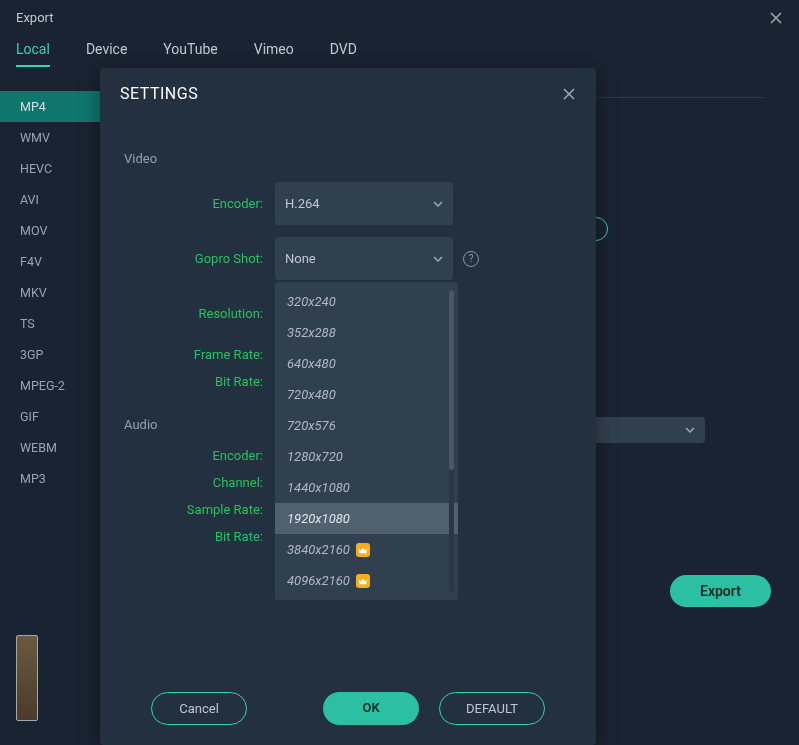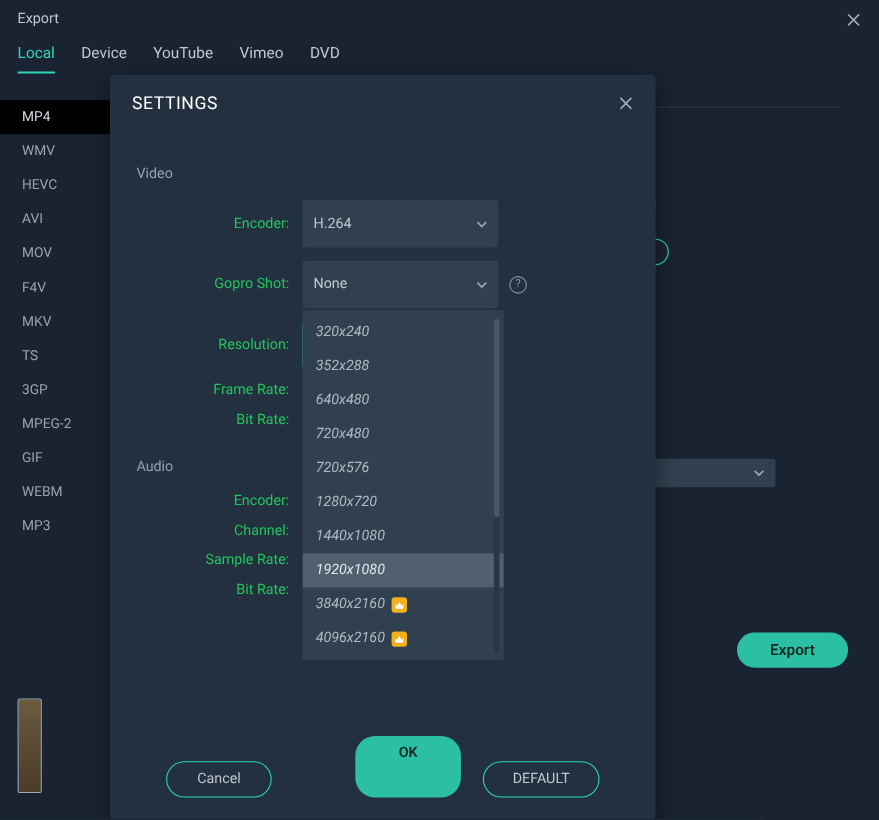--- a/index.html
+++ b/index.html
@@ -5,31 +5,31 @@
     * { margin: 0; padding: 0; box-sizing: border-box; font-family: -apple-system, BlinkMacSystemFont, "Segoe UI", Roboto, sans-serif; }
     body { background: #1a2332; color: #a0a8b0; font-size: 13px; width: 799px; height: 745px; position: relative; overflow: hidden; }
 
     
     .title-bar { display: flex; align-items: center; justify-content: space-between; padding: 10px 16px 8px; }
     .title-bar-text { color: #c0c7d0; font-size: 13px; }
     .close-btn { width: 14px; height: 14px; cursor: pointer; color: #a0a8b0; display:flex;align-items:center;justify-content:center; }
     .close-btn svg { width: 12px; height: 12px; }
 
     
-    .tabs { display: flex; gap: 24px; padding: 8px 16px 0; }
+    .tabs { display: flex; gap: 36px; padding: 8px 16px 0; }
     .tab { padding-bottom: 8px; cursor: pointer; color: #c0c7d0; font-size: 14px; }
     .tab.active { color: #2ed6b8; border-bottom: 2px solid #2ed6b8; }
 
     
     .main-row { display: flex; height: calc(100% - 80px); }
 
     
     .sidebar { width: 100px; background: #1a2332; padding-top: 24px; }
     .sidebar-item { padding: 8px 20px; color: #9aa4b0; cursor: pointer; font-size: 12.5px; }
-    .sidebar-item.active { background: #000000; color: #d8dee5; }
+    .sidebar-item.active { background: #0f766e; color: #d8dee5; }
 
     
     .right-panel { flex: 1; padding: 24px; position: relative; }
     .right-divider { height:1px; background:#2a3847; margin: 6px 0 20px; width: 640px; }
     .settings-badge { position:absolute; top:150px; left:475px; border:1px solid #2ed6b8; color:#2ed6b8; padding:4px 12px; border-radius:14px; font-size:12px; }
     .folder-icon { position:absolute; top:112px; left:478px; width:18px;height:15px; }
     .bg-select { position:absolute; top:350px; left:475px; background:#31404f; width:130px; height:26px; border-radius:3px; display:flex; align-items:center; justify-content:flex-end; padding-right:10px;}
     .bg-select svg{width:10px;height:10px;}
 
     
@@ -59,21 +59,21 @@
     .dropdown-thumb { position:absolute; right:4px; top:8px; width:5px; height:180px; background:#4a5866; border-radius:3px;}
     .crown { width:14px;height:14px; background:#f2b01e; border-radius:3px; display:flex;align-items:center;justify-content:center;}
     .crown svg{width:10px;height:10px;}
 
     
     .export-btn { position:absolute; bottom:138px; left:670px; background:#2bbfa3; color:#0d2a25; font-weight:600; padding:8px 30px; border-radius:18px; cursor:pointer; font-size:14px;}
 
     
     .modal-footer { position:absolute; bottom:20px; left:0; right:0; display:flex; justify-content:center; gap:20px; padding:0 20px;}
     .btn { padding: 8px 26px; border-radius: 18px; font-size:13px; cursor:pointer; text-align:center; min-width:96px;}
-    .btn-outline { border:1px solid #2ed6b8; color:#c0c7d0; background:transparent;margin-top:23px;}
+    .btn-outline { border:1px solid #2ed6b8; color:#c0c7d0; background:transparent;}
     .btn-fill { background:#2bbfa3; color:#0d2a25; font-weight:600;}
     .btn-gap{width:36px;}
 
     
     .thumb { position:absolute; left:16px; bottom:24px; width:22px; height:86px; background:linear-gradient(#6b5a3e,#4a3c2a); border:1px solid #a0a8b0; border-radius:2px;}
   </style>
 </head>
 <body>
 
 <div class="title-bar">

